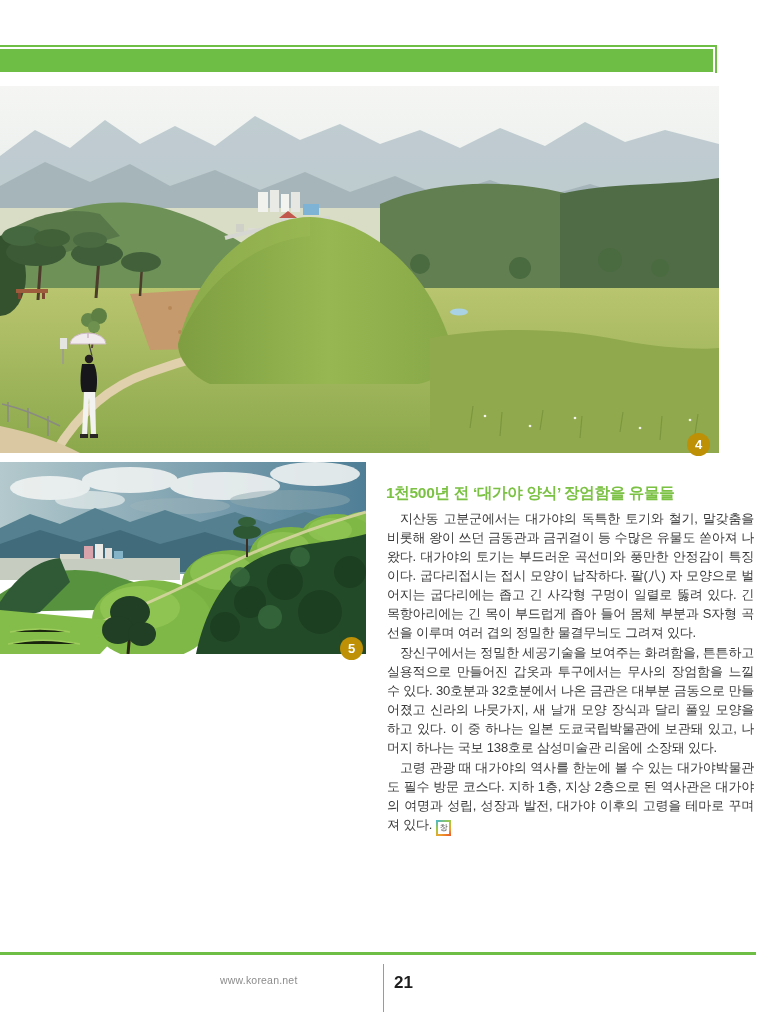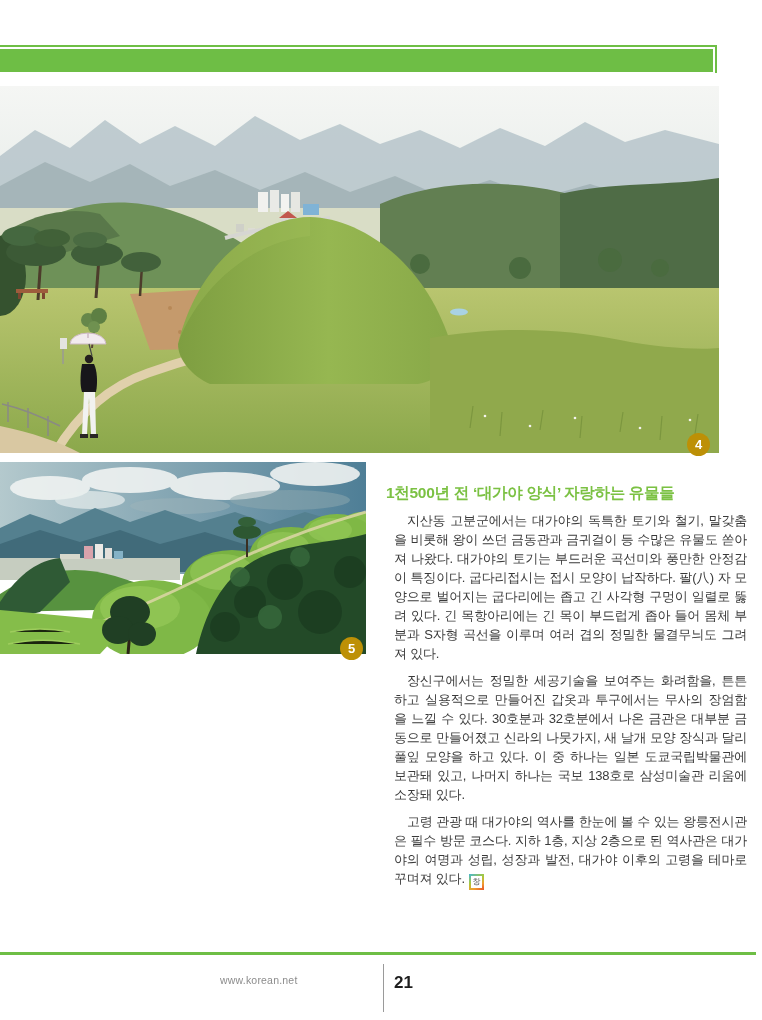--- a/index.html
+++ b/index.html
@@ -18,21 +18,21 @@
   .badge{
     position:absolute;width:23px;height:23px;border-radius:50%;
     background:var(--badge-gold,#bd9006);color:#fff;font-weight:bold;font-size:13px;
     line-height:23px;text-align:center;
   }
   .badge-4{left:687px;top:347px;}
   .badge-5{left:340px;top:175px;}
   
   .col{position:absolute;text-align:justify;word-break:break-all;
     font-size:13px;line-height:19px;letter-spacing:-0.2px;color:#3a3a3a;}
-  .col p{margin:8px;text-indent:13px;}
+  .col p{margin:1px;text-indent:13px;}
   .left-col{left:34px;top:692px;width:338px;}
   .right-col{left:386px;top:482px;width:369px;}
   .right-col h2{
     margin:0 0 6px 0;font-size:15.5px;line-height:21px;font-weight:bold;
     color:var(--heading-green,#7bc143);text-indent:0;text-align:left;letter-spacing:-0.3px;
   }
   .endmark{
     display:inline-block;width:11px;height:12px;margin-left:4px;
     font-size:8px;line-height:12px;text-align:center;color:#555;text-indent:0;
     background:#fff;border:2px solid;vertical-align:-1px;
@@ -260,25 +260,25 @@
         <ellipse cx="142" cy="172" rx="14" ry="12" fill="#203f24"></ellipse>
       </g>
     </svg>
     <div class="badge badge-5">5</div>
   </figure>
 
   <div class="col left-col">
   </div>
 
   <div class="col right-col">
-    <h2>1천500년 전 ‘대가야 양식’ 자랑하는 유물들</h2>
+    <h2>1천500년 전 ‘대가야 양식’ 장엄함을 유물들</h2>
     <p>지산동 고분군에서는 대가야의 독특한 토기와 철기, 말갖춤을 비롯해 왕이 쓰던 금동관과 금귀걸이 등 수많은 유물도 쏟아져 나왔다. 대가야의 토기는 부드러운 곡선미와 풍만한 안정감이 특징이다. 굽다리접시는 접시 모양이 납작하다. 팔(八) 자 모양으로 벌어지는 굽다리에는 좁고 긴 사각형 구멍이 일렬로 뚫려 있다. 긴 목항아리에는 긴 목이 부드럽게 좁아 들어 몸체 부분과 S자형 곡선을 이루며 여러 겹의 정밀한 물결무늬도 그려져 있다.</p>
     <p>장신구에서는 정밀한 세공기술을 보여주는 화려함을, 튼튼하고 실용적으로 만들어진 갑옷과 투구에서는 무사의 장엄함을 느낄 수 있다. 30호분과 32호분에서 나온 금관은 대부분 금동으로 만들어졌고 신라의 나뭇가지, 새 날개 모양 장식과 달리 풀잎 모양을 하고 있다. 이 중 하나는 일본 도쿄국립박물관에 보관돼 있고, 나머지 하나는 국보 138호로 삼성미술관 리움에 소장돼 있다.</p>
     <p>
-      <span>고령 관광 때 대가야의 역사를 한눈에 볼 수 있는 왕릉전시관은 필수 방문 코스다. 지하 1층, 지상 2층으로 된 역사관은 대가야의 여명과 성립, 성장과 발전, 대가야 이후의 고령을 테마로 꾸며져 있다.</span><span class="endmark">창</span>
+      <span>고령 관광 때 대가야의 역사를 한눈에 볼 수 있는 대가야박물관도 필수 방문 코스다. 지하 1층, 지상 2층으로 된 역사관은 대가야의 여명과 성립, 성장과 발전, 대가야 이후의 고령을 테마로 꾸며져 있다.</span><span class="endmark">창</span>
     </p>
   </div>
 
   <div class="bottom-rule"></div>
   <div class="footer-url">www.korean.net</div>
   <div class="footer-divider"></div>
   <div class="footer-page">21</div>
 
 </div>
 

